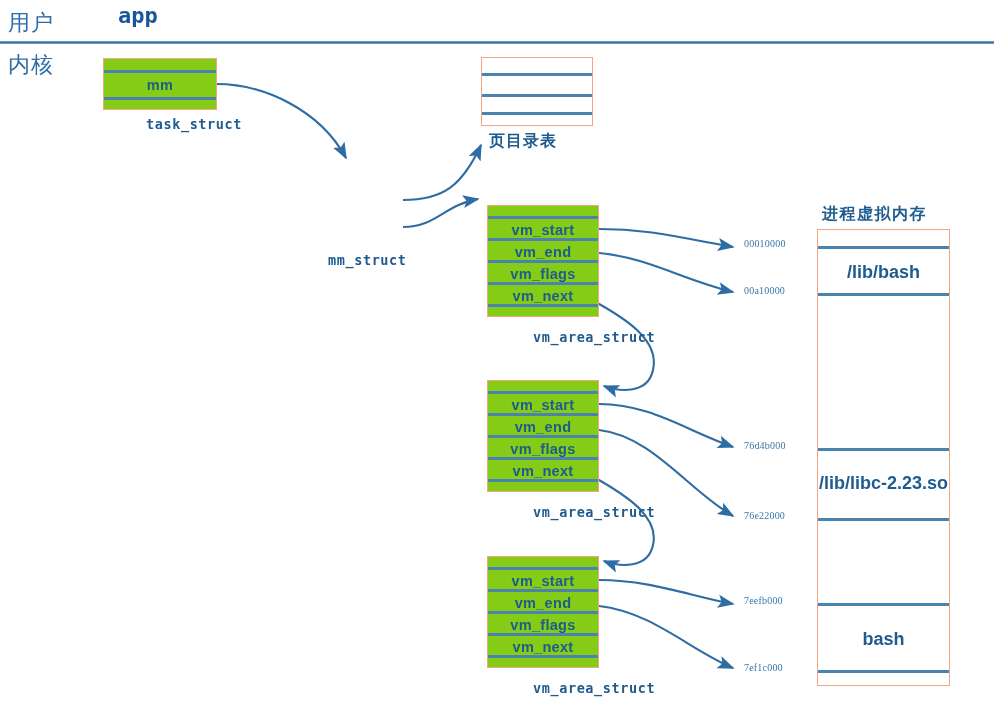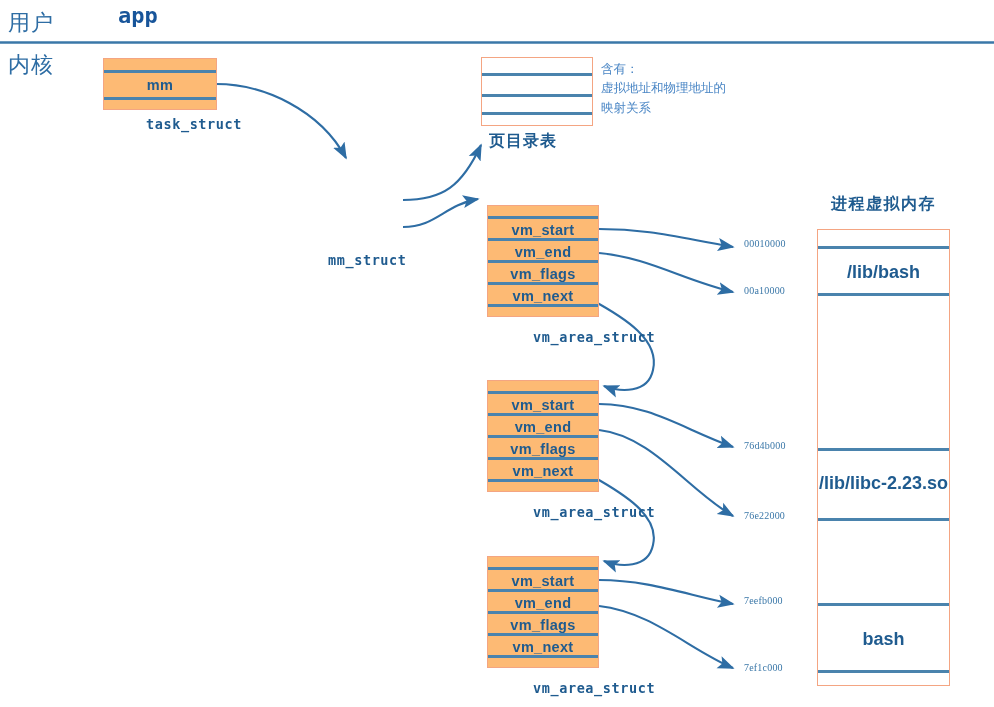--- a/index.html
+++ b/index.html
@@ -39,21 +39,21 @@
     color: #18559a;
     font-family: "DejaVu Sans Mono", "Liberation Mono", monospace;
     font-size: 22px;
     font-weight: bold;
     white-space: nowrap;
   }
   
   .struct-box {
     position: absolute;
     border: 1.6px solid #f4a582;
-    background: #fdba74;
+    background: #84cc16;
     box-sizing: border-box;
   }
   .row {
     position: relative;
     box-sizing: border-box;
     width: 100%;
     display: flex;
     align-items: center;
     justify-content: center;
   }
@@ -213,23 +213,20 @@
   <div class="struct-caption" style="left:103px; top:116px;">task_struct</div>
 
   <div class="struct-caption" style="left:285px; top:252px;">mm_struct</div>
 
   <div class="pdt-box" style="left:481px; top:57px; width:112px; height:69px;">
     <div class="pdt-line" style="top:15px;"></div>
     <div class="pdt-line" style="top:36px;"></div>
     <div class="pdt-line" style="top:54px;"></div>
   </div>
   <div class="pdt-caption" style="left:489px; top:131px;">页目录表</div>
-  <div class="pdt-note" style="left:601px; top:60px;">含有：
-虚拟地址和物理地址的
-映射关系</div>
 
   <div class="struct-box" style="left:487px; top:205px; width:112px; height:112px;">
     <div class="row sep-bot" style="height:13px;"></div>
     <div class="row sep-bot" style="height:22px;">
       <span class="field-text">vm_start</span>
     </div>
     <div class="row sep-bot" style="height:22px;">
       <span class="field-text">vm_end</span>
     </div>
     <div class="row sep-bot" style="height:22px;">
@@ -271,21 +268,21 @@
     <div class="row sep-bot" style="height:22px;">
       <span class="field-text">vm_flags</span>
     </div>
     <div class="row sep-bot" style="height:22px;">
       <span class="field-text">vm_next</span>
     </div>
     <div class="row" style="height:11px;"></div>
   </div>
   <div class="struct-caption" style="left:490px; top:680px;">vm_area_struct</div>
 
-  <div class="vmem-title" style="left:822px; top:194px;margin-left:9px;">进程虚拟内存</div>
+  <div class="vmem-title" style="left:822px; top:204px;">进程虚拟内存</div>
 
   <div class="vmem-box" style="left:817px; top:229px; width:133px; height:457px;">
     <div class="vmem-div" style="top:16px;"></div>
     <div class="vmem-div" style="top:63px;"></div>
     <div class="vmem-div" style="top:218px;"></div>
     <div class="vmem-div" style="top:288px;"></div>
     <div class="vmem-div" style="top:373px;"></div>
     <div class="vmem-div" style="top:440px;"></div>
 
     <div class="vmem-seg-label" style="top:32px;">/lib/bash</div>

